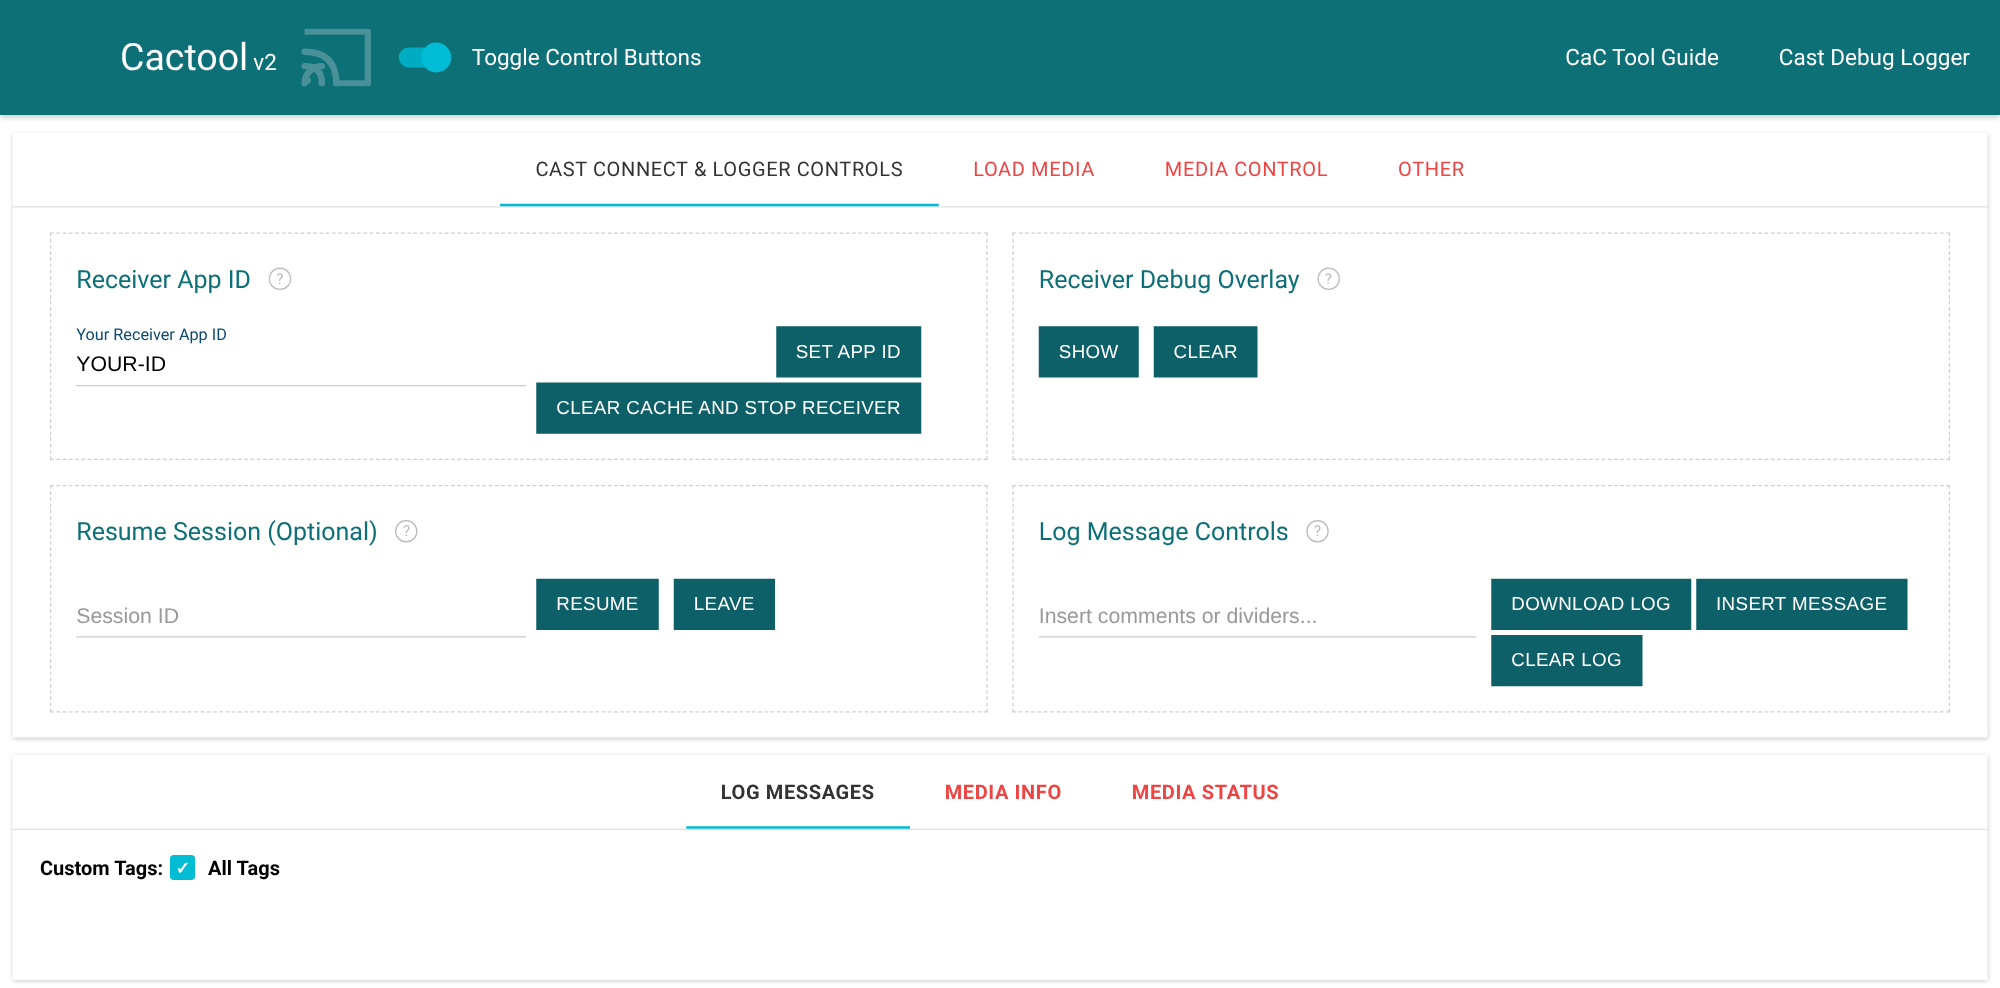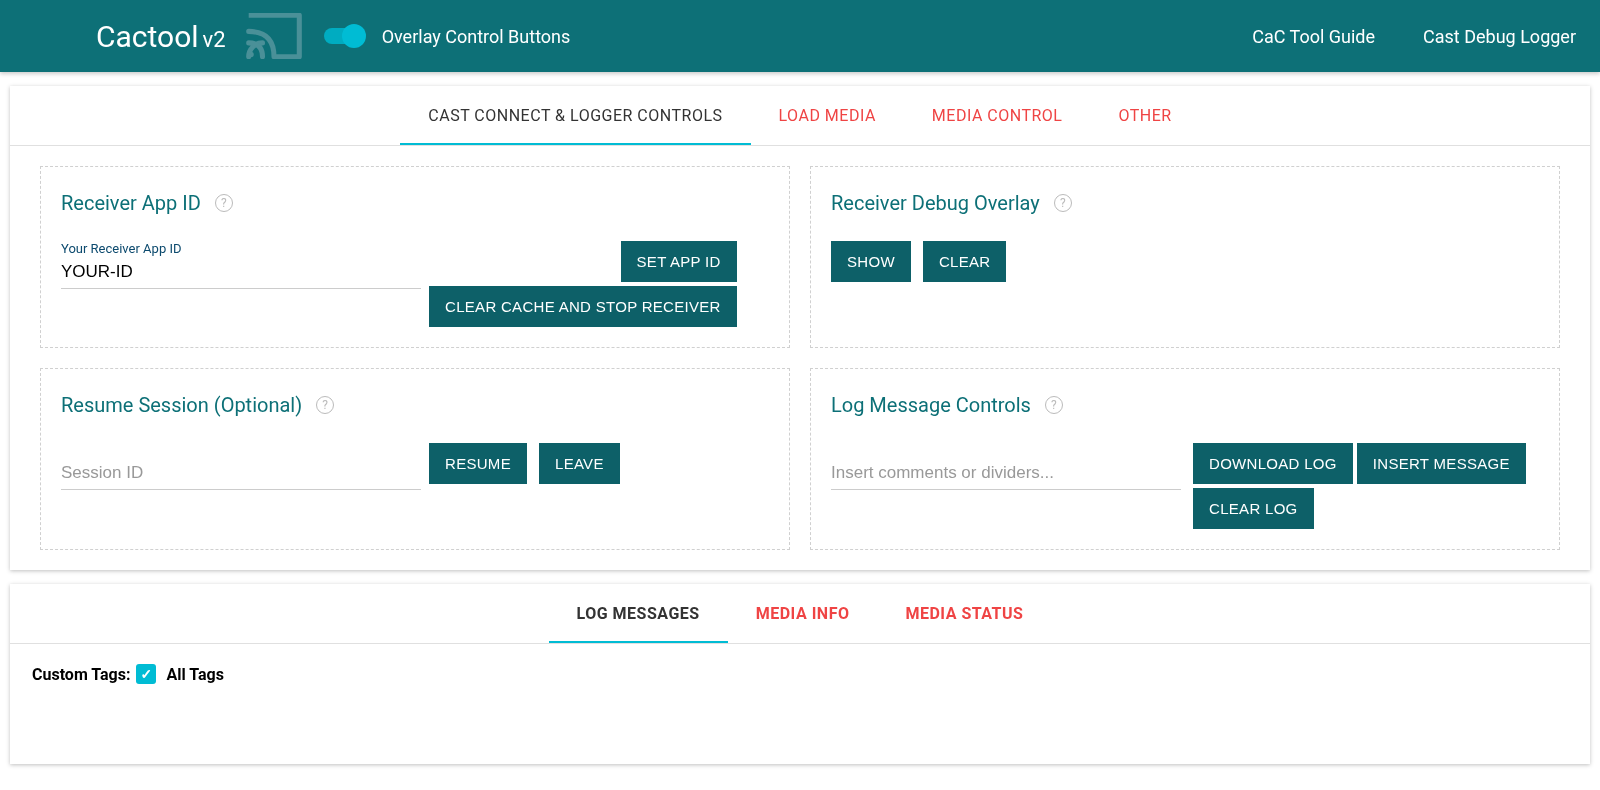--- a/index.html
+++ b/index.html
@@ -5,37 +5,37 @@
     * { box-sizing: border-box; margin: 0; padding: 0; }
     body {
       font-family: -apple-system, BlinkMacSystemFont, "Segoe UI", Roboto, Helvetica, Arial, sans-serif;
       background: #fff;
       width: 1600px;
       height: 790px;
       overflow: hidden;
     }
     .header {
       background: #0d7077;
-      height: 72px;
+      height: 92px;
       display: flex;
       align-items: center;
       padding: 0 24px 0 96px;
       color: #fff;
       box-shadow: 0 2px 4px rgba(0,0,0,0.2);
       position: relative;
       z-index: 10;
     }
     .logo {
       font-size: 30px;
       font-weight: 400;
       display: flex;
       align-items: baseline;
     }
     .logo .v2 {
-      font-size: 22px;
+      font-size: 18px;
       margin-left: 4px;
     }
     .cast-icon {
       margin-left: 18px;
       width: 60px;
       height: 48px;
       display: flex;
       align-items: center;
       justify-content: center;
     }
@@ -217,21 +217,21 @@
       <path d="M1 19 a 11 11 0 0 1 11 -11" fill="none" stroke="#4a9098" stroke-width="2.2" stroke-linecap="round" transform="translate(0,-0)" opacity="0"></path>
       <path d="M1 13 q6 0 6 6" fill="none" stroke="#4a9098" stroke-width="2.2" stroke-linecap="round"></path>
       <path d="M1 8 q11 0 11 11" fill="none" stroke="#4a9098" stroke-width="2.2" stroke-linecap="round"></path>
       <circle cx="2" cy="18" r="1.2" fill="#4a9098"></circle>
     </svg>
   </div>
   <div class="toggle-wrap">
     <div class="toggle-switch">
       <div class="toggle-knob"></div>
     </div>
-    <span class="toggle-label">Overlay Control Buttons</span>
+    <span class="toggle-label">Toggle Control Buttons</span>
   </div>
   <div class="header-spacer"></div>
   <a class="header-link">CaC Tool Guide</a>
   <a class="header-link">Cast Debug Logger</a>
 </div>
 
 <div class="top-panel">
   <div class="tabs">
     <div class="tab active">CAST CONNECT &amp; LOGGER CONTROLS</div>
     <div class="tab">LOAD MEDIA</div>

